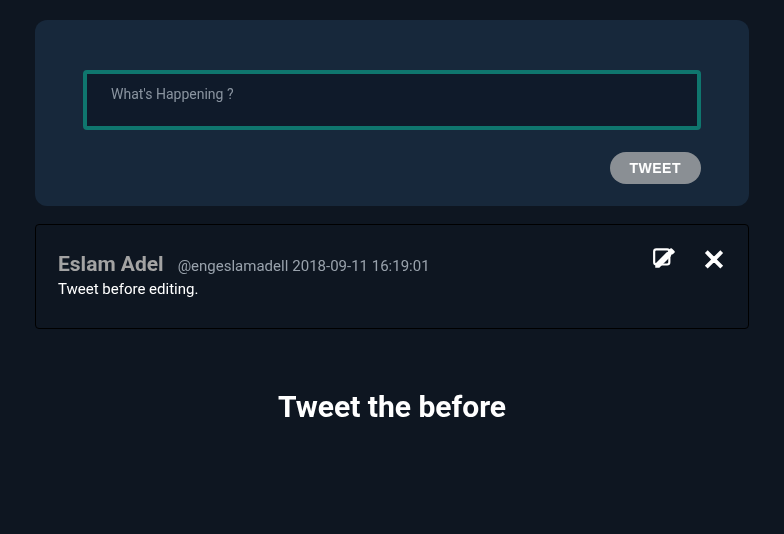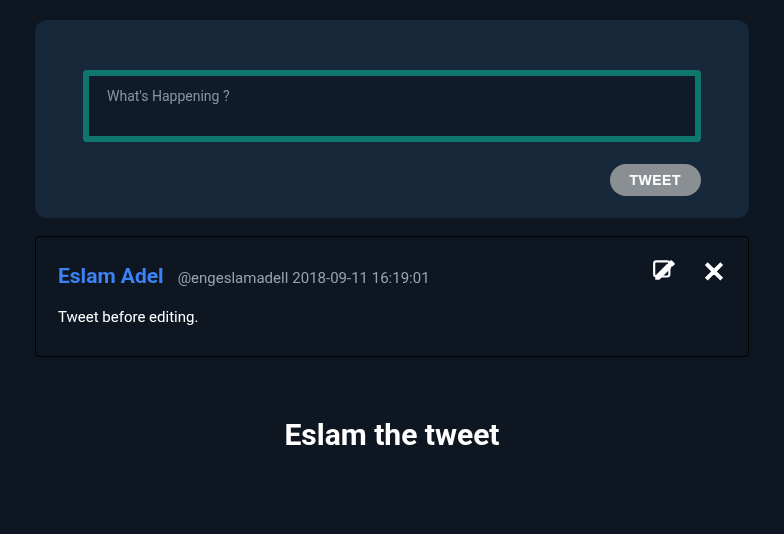--- a/index.html
+++ b/index.html
@@ -17,26 +17,26 @@
       overflow: hidden;
     }
     .compose-panel {
       background-color: #17283b;
       border-radius: 12px;
       padding: 50px 48px 22px 48px;
       margin-bottom: 18px;
     }
     .compose-textarea {
       width: 100%;
-      height: 72px;
+      height: 60px;
       background-color: #0f1a2a;
-      border: 6px solid #0f766e;
+      border: 4px solid #0f766e;
       border-radius: 4px;
       color: #9aa5b1;
-      padding: 12px 18px;
+      padding: 12px 24px;
       font-size: 14px;
       font-family: inherit;
       resize: none;
       outline: none;
     }
     .compose-textarea::placeholder {
       color: #8a94a0;
     }
     .compose-actions {
       display: flex;
@@ -69,21 +69,21 @@
     }
     .tweet-identity {
       display: flex;
       align-items: baseline;
       gap: 14px;
       flex-wrap: wrap;
     }
     .tweet-name {
       font-size: 21px;
       font-weight: 700;
-      color: #3b82f6;
+      color: #a3a3a3;
     }
     .tweet-handle {
       font-size: 15px;
       color: #99a2ac;
       text-align: center;
     }
     .tweet-timestamp {
       font-size: 15px;
       color: #99a2ac;
     }
@@ -98,21 +98,21 @@
       cursor: pointer;
       padding: 0;
       display: flex;
       align-items: center;
       justify-content: center;
     }
     .tweet-action-btn svg {
       fill: #fff;
     }
     .tweet-body {
-      margin-top: 20px;
+      margin-top: 4px;
       font-size: 15px;
       color: #fff;
     }
     .section-heading {
       text-align: center;
       font-size: 30px;
       font-weight: 700;
       color: #fff;
       margin-top: 60px;
     }
@@ -151,13 +151,13 @@
       <button class="tweet-action-btn">
         <svg width="24" height="24" viewBox="0 0 24 24">
           <path d="M18.3 5.71L12 12.01l-6.3-6.3L4.29 7.12l6.3 6.3-6.3 6.29 1.41 1.42 6.3-6.3 6.3 6.3 1.41-1.42-6.3-6.29 6.3-6.3z" stroke="#fff" stroke-width="2"></path>
         </svg>
       </button>
     </div>
   </div>
   <div class="tweet-body">Tweet before editing.</div>
 </div>
 
-<h2 class="section-heading">Eslam the tweet</h2>
+<h2 class="section-heading">Tweet the before</h2>
 
 </body></html>

